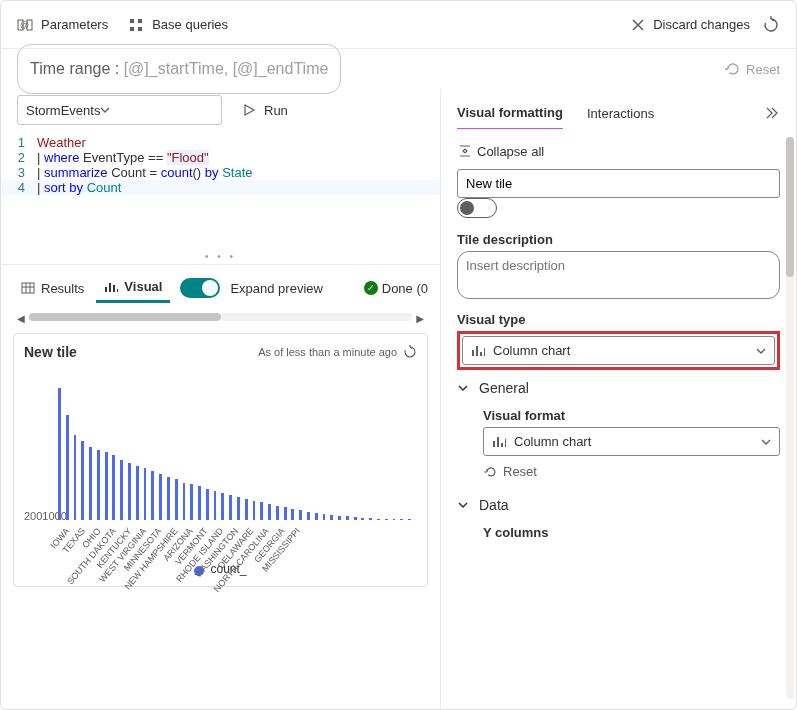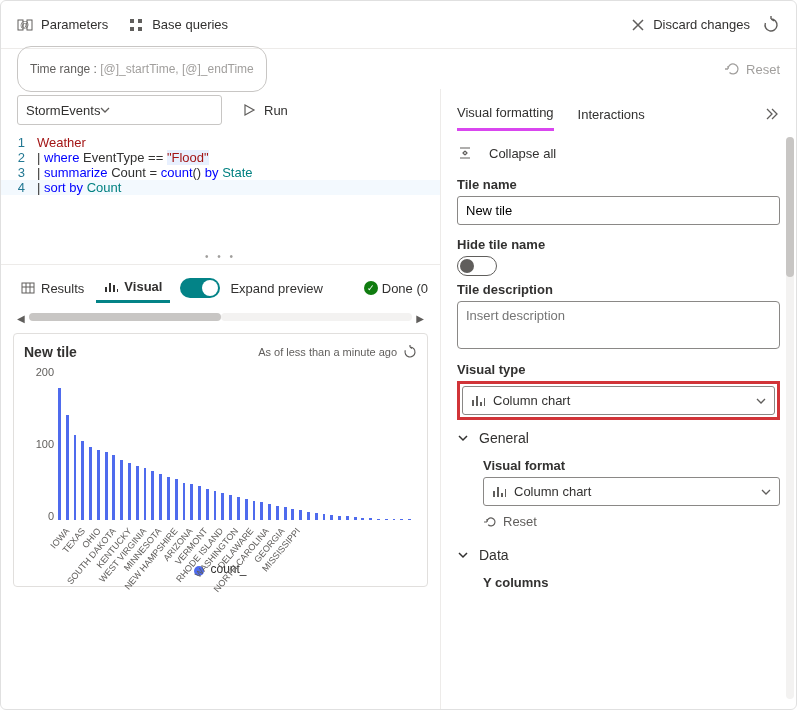--- a/index.html
+++ b/index.html
@@ -4,21 +4,21 @@
 <style>
 *{box-sizing:border-box;margin:0;padding:0;font-family:"Segoe UI",Arial,sans-serif}
 body{width:797px;height:710px;background:#fff;overflow:hidden;position:relative;border:1px solid #e0e0e0;border-radius:6px;font-size:13px;color:#323130}
 .top-bar{height:48px;display:flex;align-items:center;padding:0 16px;border-bottom:1px solid #edebe9}
 .top-left{display:flex;gap:20px;align-items:center}
 .top-item{display:flex;align-items:center;gap:8px;color:#323130;cursor:pointer}
 .top-right{margin-left:auto;display:flex;gap:12px;align-items:center}
 .apply-box{border:3px solid #d13438;padding:6px 10px;display:flex;align-items:center;gap:8px}
 .icon{display:inline-flex;justify-content:center;align-items:center}
 .row2{height:40px;display:flex;align-items:center;padding:0 16px;gap:12px}
-.time-pill{border:1px solid #c8c6c4;border-radius:14px;padding:15px 12px;font-size:12px;color:#605e5c}
+.time-pill{border:1px solid #c8c6c4;border-radius:14px;padding:15px 12px;font-size:16px;color:#605e5c}
 .time-pill .g{color:#a19f9d}
 .reset-btn{margin-left:auto;display:flex;align-items:center;gap:6px;color:#a19f9d}
 .main{display:flex;height:620px}
 .left{width:440px;display:flex;flex-direction:column;border-right:1px solid #edebe9}
 .right{flex:1;display:flex;flex-direction:column;position:relative}
 .ds-row{display:flex;gap:10px;padding:6px 16px;align-items:center}
 .ds-select{width:205px;height:30px;border:1px solid #c8c6c4;border-radius:3px;display:flex;align-items:center;padding:0 8px;}
 .run-btn{display:flex;align-items:center;gap:8px;padding:4px 10px;cursor:pointer}
 .editor{padding:4px 0;font-family:Consolas,monospace;font-size:13px}
 .el{display:flex}
@@ -39,37 +39,37 @@
 .done-dot{width:14px;height:14px;background:#107c10;border-radius:50%;display:flex;align-items:center;justify-content:center;color:#fff;font-size:9px}
 .scroll-hint{height:10px;margin:2px 12px;display:flex}
 .scroll-hint .bar{height:8px;background:#c8c6c4;border-radius:4px;width:280px}
 .scroll-hint .bg{flex:1;height:8px;background:#f3f2f1;border-radius:4px}
 .scroll-arrow{font-size:10px;color:#605e5c;padding:0 4px}
 .chart-card{margin:8px 12px;border:1px solid #e1dfdd;border-radius:4px;padding:10px}
 .chart-head{display:flex;align-items:center;justify-content:space-between;margin-bottom:6px}
 .chart-title{font-weight:600;font-size:14px}
 .asof{font-size:11px;color:#605e5c;display:flex;align-items:center;gap:6px}
 .chart-area{height:190px;position:relative;display:flex}
-.y-axis{width:34px;display:flex;flex-direction:column;justify-content:space-between;align-items:flex-end;font-size:11px;color:#605e5c;padding-bottom:34px;padding-right:4px}
+.y-axis{width:34px;display:flex;flex-direction:row;justify-content:space-between;align-items:flex-end;font-size:11px;color:#605e5c;padding-bottom:34px;padding-right:4px}
 .plot{flex:1;position:relative}
 .bars{position:absolute;bottom:36px;left:0;right:6px;top:4px;display:flex;align-items:flex-end;gap:1.4%}
 .bar{flex:1;background:#4f6bed}
 .x-labels{position:absolute;bottom:0;left:0;right:6px;height:34px}
 .x-label{position:absolute;font-size:9px;color:#605e5c;transform:rotate(-50deg);transform-origin:top right;white-space:nowrap;top:4px}
 .legend{display:flex;justify-content:center;align-items:flex-end;gap:6px;font-size:12px;padding-top:6px}
 .legend-dot{width:10px;height:10px;background:#4f6bed;border-radius:50%}
 .r-tabs{display:flex;padding:8px 16px 0;gap:24px;align-items:center}
 .r-tab{padding:8px 0;cursor:pointer}
-.r-tab.active{border-bottom:3px solid #d946ef;font-weight:400}
+.r-tab.active{border-bottom:1px solid #d946ef;font-weight:700}
 .r-chev{margin-left:auto;color:#605e5c}
 .r-body{flex:1;overflow-y:auto;padding:10px 16px 10px 16px}
-.collapse-all{display:flex;align-items:center;gap:16px;padding:4px 0 10px}
+.collapse-all{display:flex;align-items:center;gap:4px;padding:4px 0 10px}
 .field-label{font-weight:600;font-size:13px;margin:6px 0 4px}
 .text-input{width:100%;border:1px solid #8a8886;border-radius:3px;padding:6px 8px;font-size:13px}
-.text-area{width:100%;border:1px solid #8a8886;border-radius:4px;padding:6px 8px;font-size:13px;height:48px;color:#8a8886;resize:none}
+.text-area{width:100%;border:1px solid #8a8886;border-radius:12px;padding:6px 8px;font-size:13px;height:48px;color:#8a8886;resize:none}
 .switch-off{width:40px;height:20px;border:1px solid #605e5c;border-radius:10px;position:relative;background:#fff}
 .switch-off::after{content:"";position:absolute;left:2px;top:2px;width:14px;height:14px;background:#605e5c;border-radius:50%}
 .vt-box{border:3px solid #d13438;padding:2px;margin-top:4px}
 .select{width:100%;border:1px solid #8a8886;border-radius:3px;padding:6px 8px;display:flex;align-items:center;gap:8px;justify-content:space-between}
 .select-inner{display:flex;align-items:center;gap:8px}
 .section-head{display:flex;align-items:center;gap:10px;padding:10px 0 6px;font-weight:400;font-size:14px}
 .subsection{padding-left:26px}
 .reset-small{display:flex;align-items:center;gap:6px;color:#605e5c;padding:8px 0}
 .r-scroll{position:absolute;right:2px;top:48px;bottom:10px;width:8px;background:#f3f2f1;border-radius:4px}
 .r-scroll-thumb{position:absolute;top:0;width:8px;height:140px;background:#c8c6c4;border-radius:4px}
@@ -319,27 +319,25 @@
     <div class="r-body">
       <div class="collapse-all">
         <span class="icon">
             <svg width="16" height="16" viewBox="0 0 16 16">
               <path d="M3 3h10M3 13h10M8 6l-2 2 2 2m0-4l2 2-2 2" fill="none" stroke="#605e5c" stroke-width="1.2"></path>
             </svg>
           </span>
         <span>Collapse all</span>
       </div>
 
-      <div class="field-label">Tile name</div>
       <input class="text-input" value="New tile" style="">
 
-      <div class="field-label" style="margin-top:12px">Hide tile name</div>
       <div class="switch-off"></div>
 
-      <div class="field-label" style="margin-top:6px">Tile description</div>
+      <div class="field-label" style="margin-top:14px">Tile description</div>
       <textarea class="text-area" placeholder="Insert description" style=""></textarea>
 
       <div class="field-label" style="margin-top:10px">Visual type</div>
       <div class="vt-box">
         <div class="select">
           <div class="select-inner">
             <span class="icon">
                 <svg width="14" height="14" viewBox="0 0 14 14">
                   <path d="M2 12V6m4 6V2m4 10V8m4 4V4" stroke="#605e5c" stroke-width="2"></path>
                 </svg>

